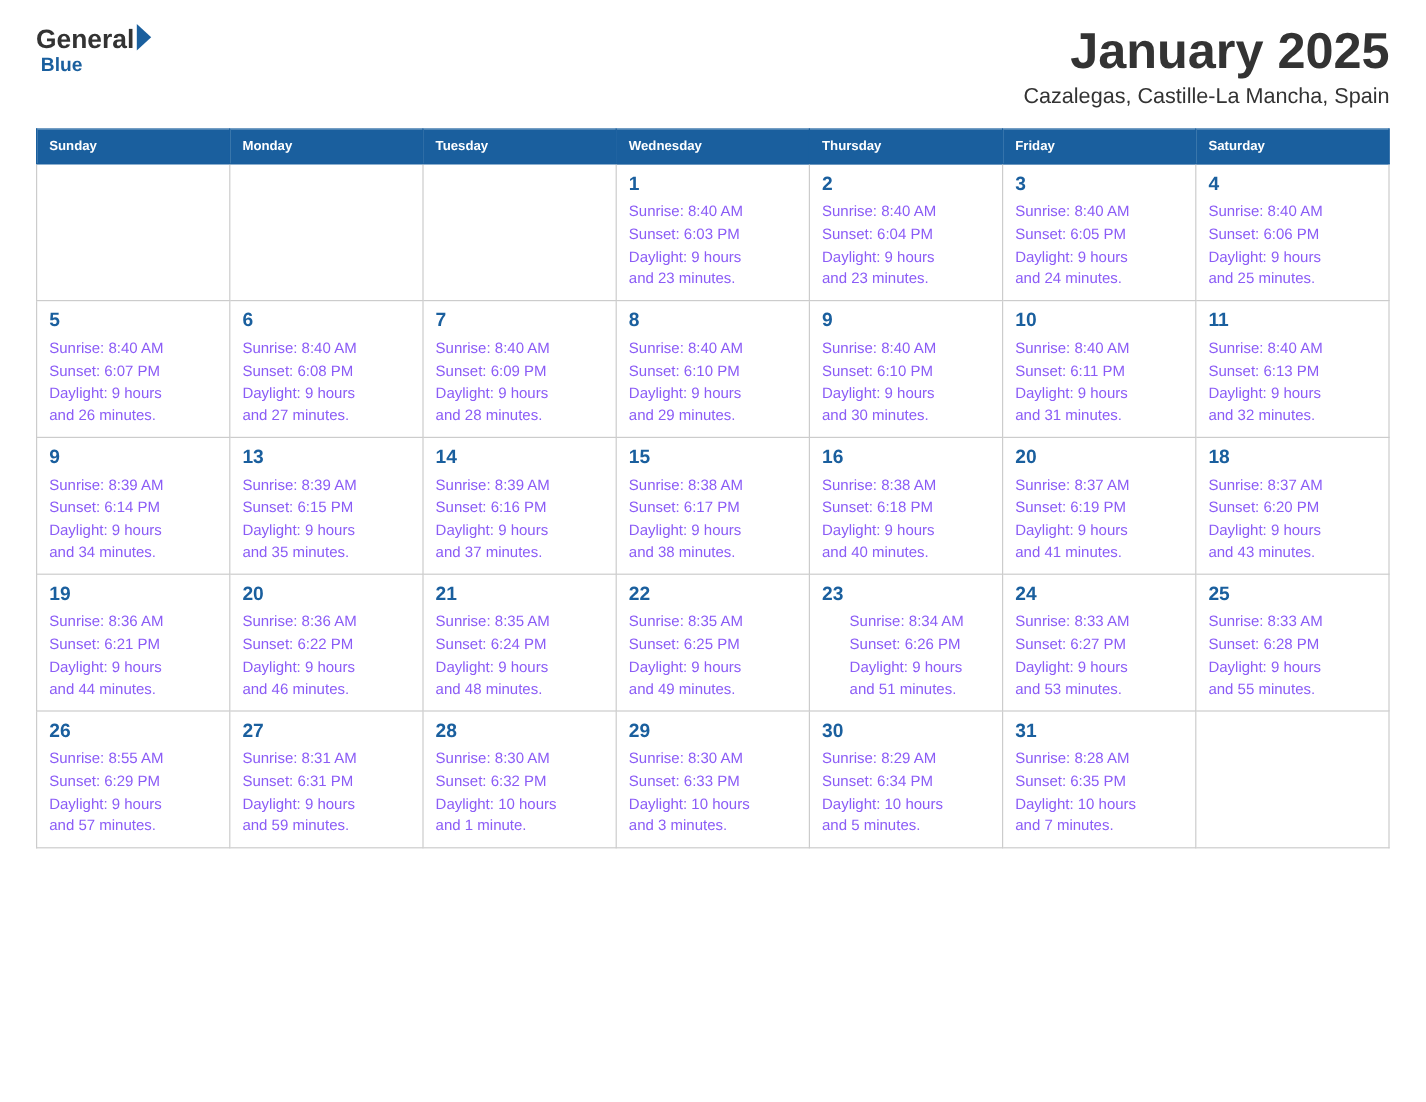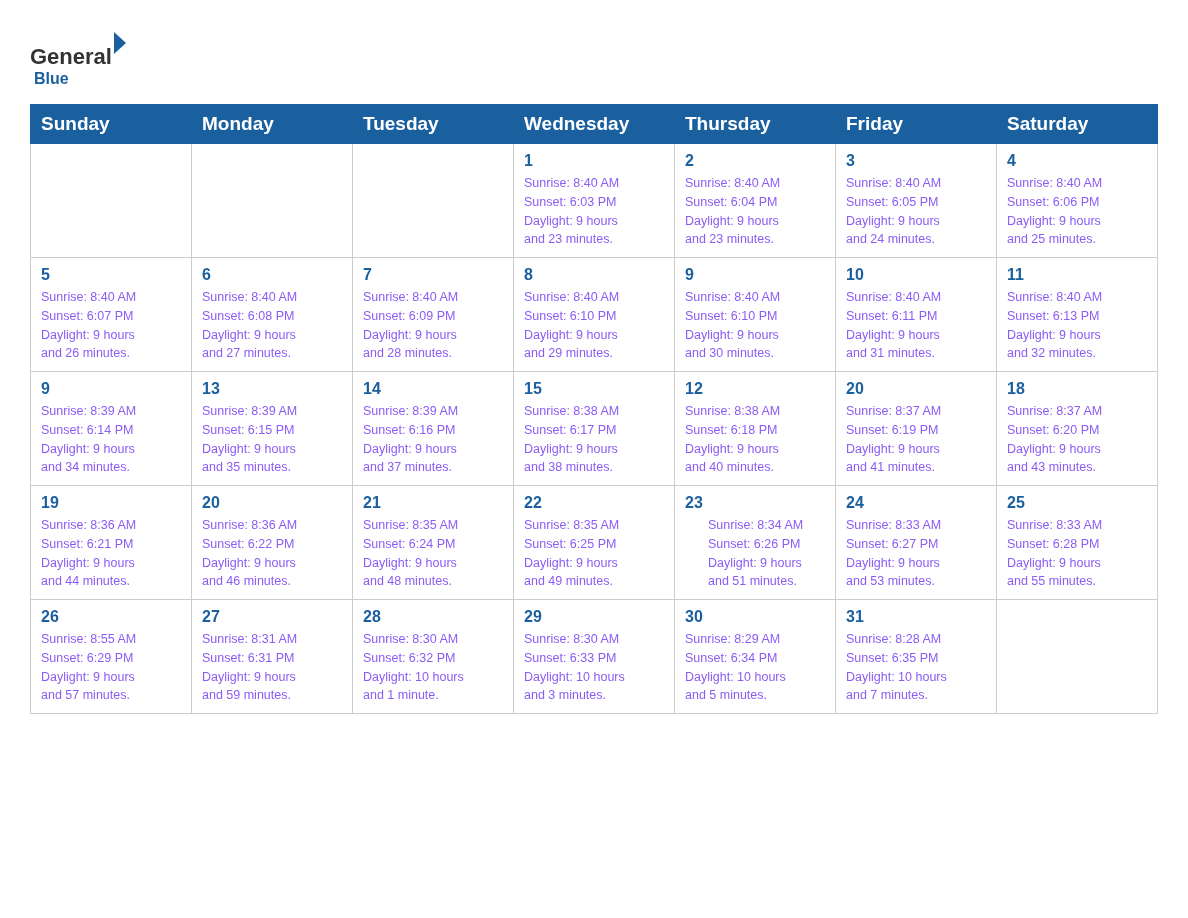--- a/index.html
+++ b/index.html
@@ -14,21 +14,20 @@
     .header {
       display: flex;
       justify-content: space-between;
       align-items: flex-start;
       margin-bottom: 16px;
     }
     .logo-text-general {
       font-size: 22px;
       font-weight: bold;
       color: #333;
-      margin-top: 24px;
     }
     .logo-arrow {
       width: 0;
       height: 0;
       border-left: 12px solid #1a5f9e;
       border-top: 11px solid transparent;
       border-bottom: 11px solid transparent;
       margin-top: -4px;
       margin-left: 2px;
     }
@@ -63,21 +62,21 @@
       margin-top: 4px;
     }
     .calendar {
       width: 100%;
       border-collapse: collapse;
       border: 1px solid #ccc;
     }
     .calendar th {
       background-color: #1a5f9e;
       color: #fff;
-      font-size: 19px;
+      font-size: 11px;
       font-weight: bold;
       padding: 8px 10px;
       text-align: left;
       border: 1px solid #1a5f9e;
     }
     .calendar td {
       vertical-align: top;
       padding: 8px 10px;
       border: 1px solid #ccc;
       width: 14.28%;
@@ -107,20 +106,24 @@
 </head>
 <body>
 
 <div class="header">
   <div class="logo-wrapper">
     <div class="logo-top">
       <span class="logo-text-general">General</span>
       <div class="logo-arrow"></div>
     </div>
     <span class="logo-blue">Blue</span>
+  </div>
+  <div class="title-section">
+    <h1>January 2025</h1>
+    <h2>Cazalegas, Castille-La Mancha, Spain</h2>
   </div>
 </div>
 
 <table class="calendar">
   <thead>
     <tr>
     <th>Sunday</th>
         <th>Monday</th>
         <th>Tuesday</th>
         <th>Wednesday</th>
@@ -237,21 +240,21 @@
 and 37 minutes.</div>
         </td>
         <td>
           <span class="day-number">15</span>
           <div class="day-info" style="white-space: pre-line;">Sunrise: 8:38 AM
 Sunset: 6:17 PM
 Daylight: 9 hours
 and 38 minutes.</div>
         </td>
         <td>
-          <span class="day-number">12</span>
+          <span class="day-number">16</span>
           <div class="day-info" style="white-space: pre-line;">Sunrise: 8:38 AM
 Sunset: 6:18 PM
 Daylight: 9 hours
 and 40 minutes.</div>
         </td>
         <td>
           <span class="day-number">20</span>
           <div class="day-info" style="white-space: pre-line;">Sunrise: 8:37 AM
 Sunset: 6:19 PM
 Daylight: 9 hours

